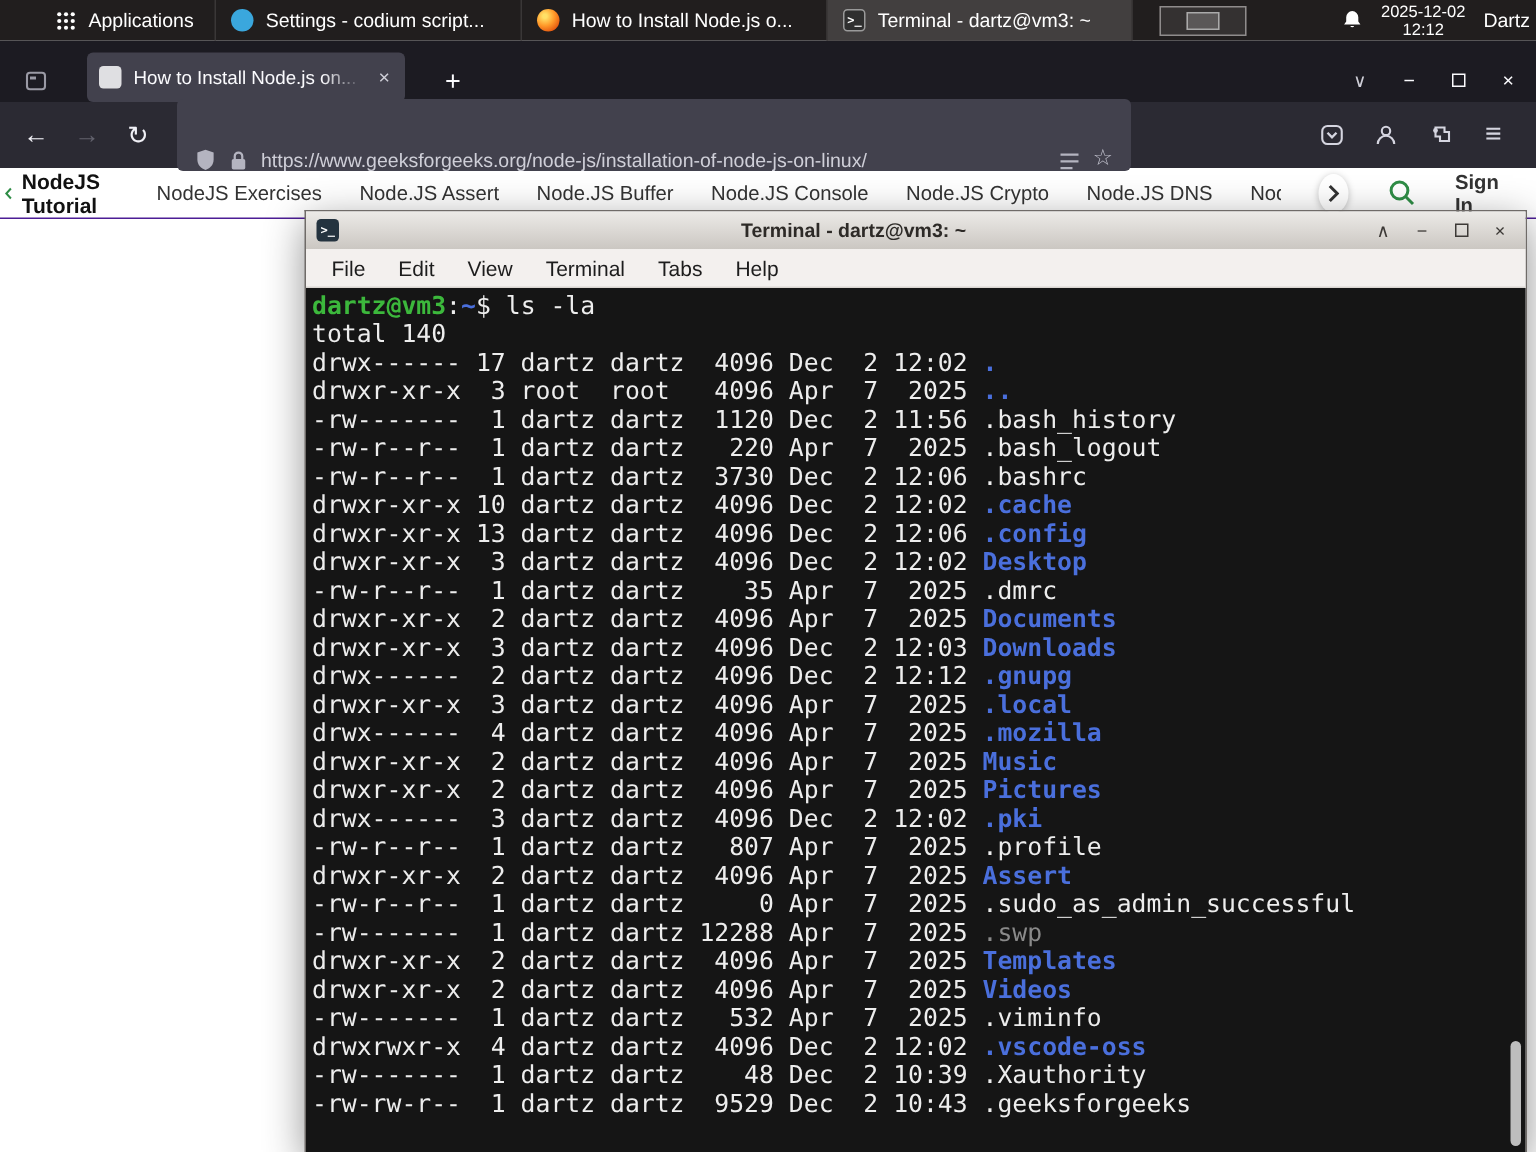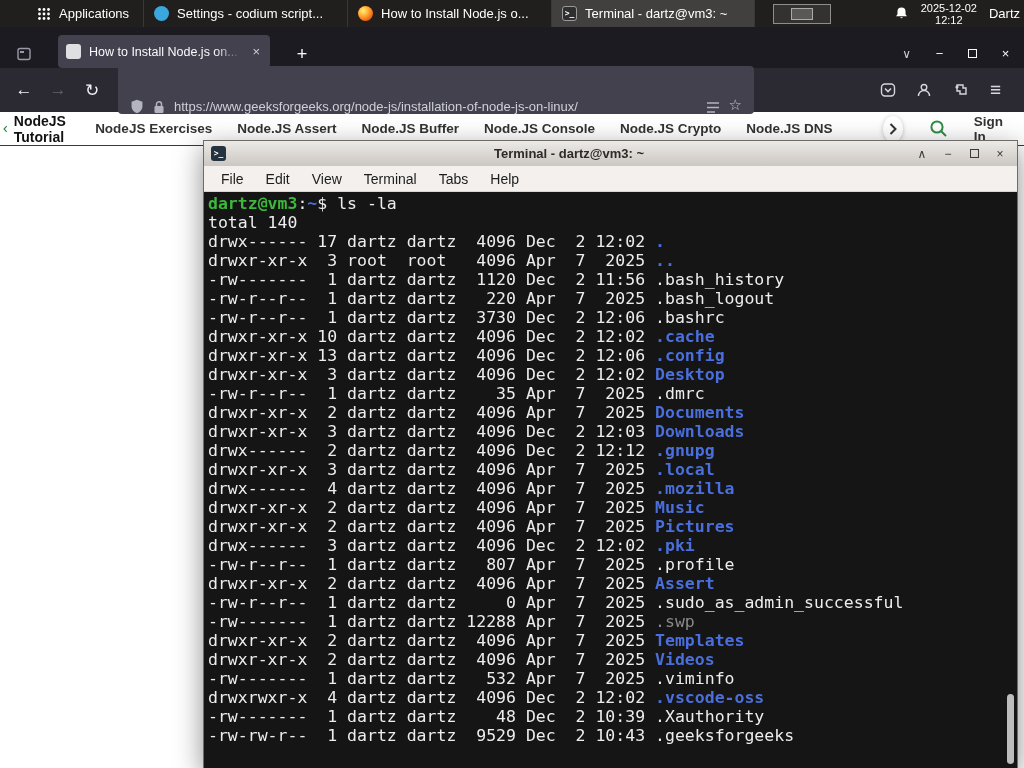--- a/index.html
+++ b/index.html
@@ -57,21 +57,21 @@
   .nav-spacer { flex:1; }
   .tool-icons { display:flex; align-items:center; gap:3px; padding-right:4px; }
   .toolbtn { width:33px; height:32px; display:grid; place-items:center; color:#d5d5e0; }
   .menu-glyph { font-size:19px; }
   .star-glyph { font-size:15px; color:#c0c0cc; }
 
   
   .sitenav { height:34px; background:#fff; border-bottom:1px solid #4c1d95; display:flex;
              align-items:center; padding:0 3px; gap:25px; font-size:13.5px; color:#333; }
   .nav-primary { display:flex; align-items:center; gap:6px; font-weight:bold; font-size:14px; color:#111; }
-  .nav-item { white-space:nowrap; font-weight:700;text-align:center; }
+  .nav-item { white-space:nowrap; font-weight:400;text-align:center; }
   .nav-item.truncated { max-width:38px; overflow:hidden; }
   .sitenav-right { margin-left:auto; display:flex; align-items:center; gap:26px; padding-right:16px; }
   .nav-scroll-right { width:26px; height:26px; border-radius:50%; background:#fff;
         box-shadow:0 1px 5px rgba(0,0,0,.25); display:grid; place-items:center; }
   .signin { font-weight:600; color:#333; }
   .page-body { height:663px; background:#fff; }
 
   
   .term { position:absolute; left:203px; top:140px; width:815px; height:628px; z-index:10;
           display:flex; flex-direction:column; border:1px solid #6f6b68; border-bottom:none;

